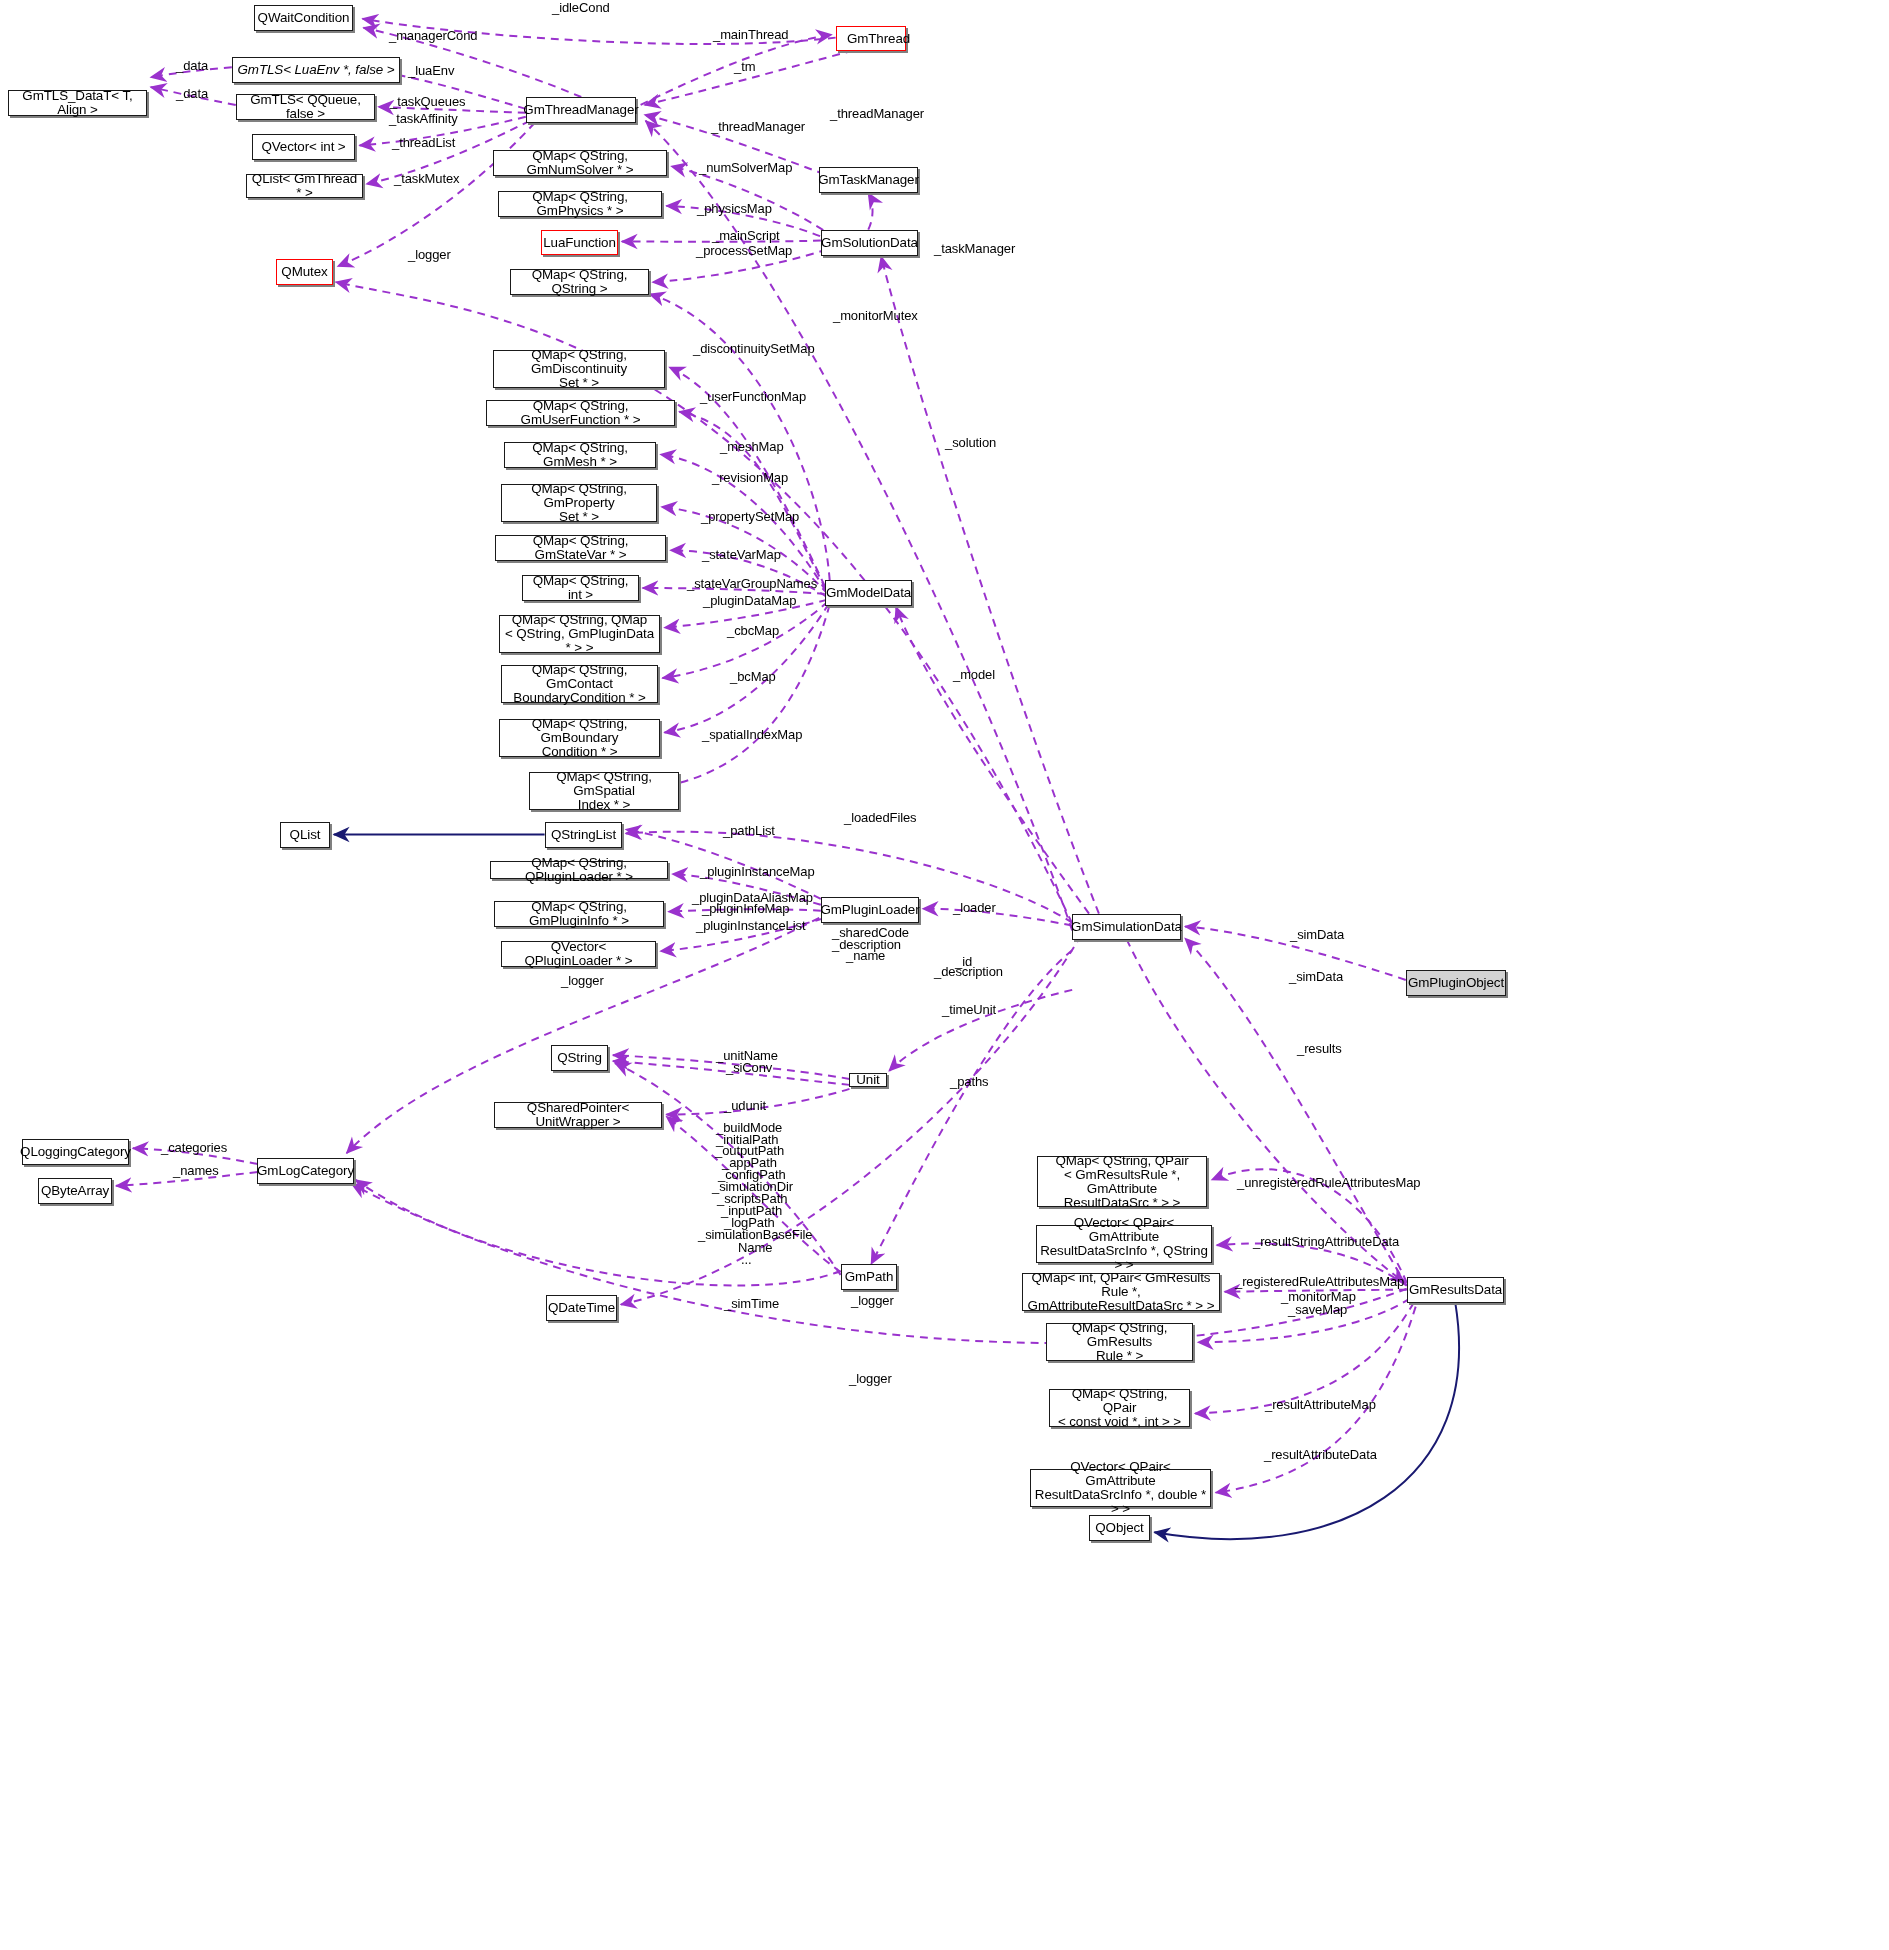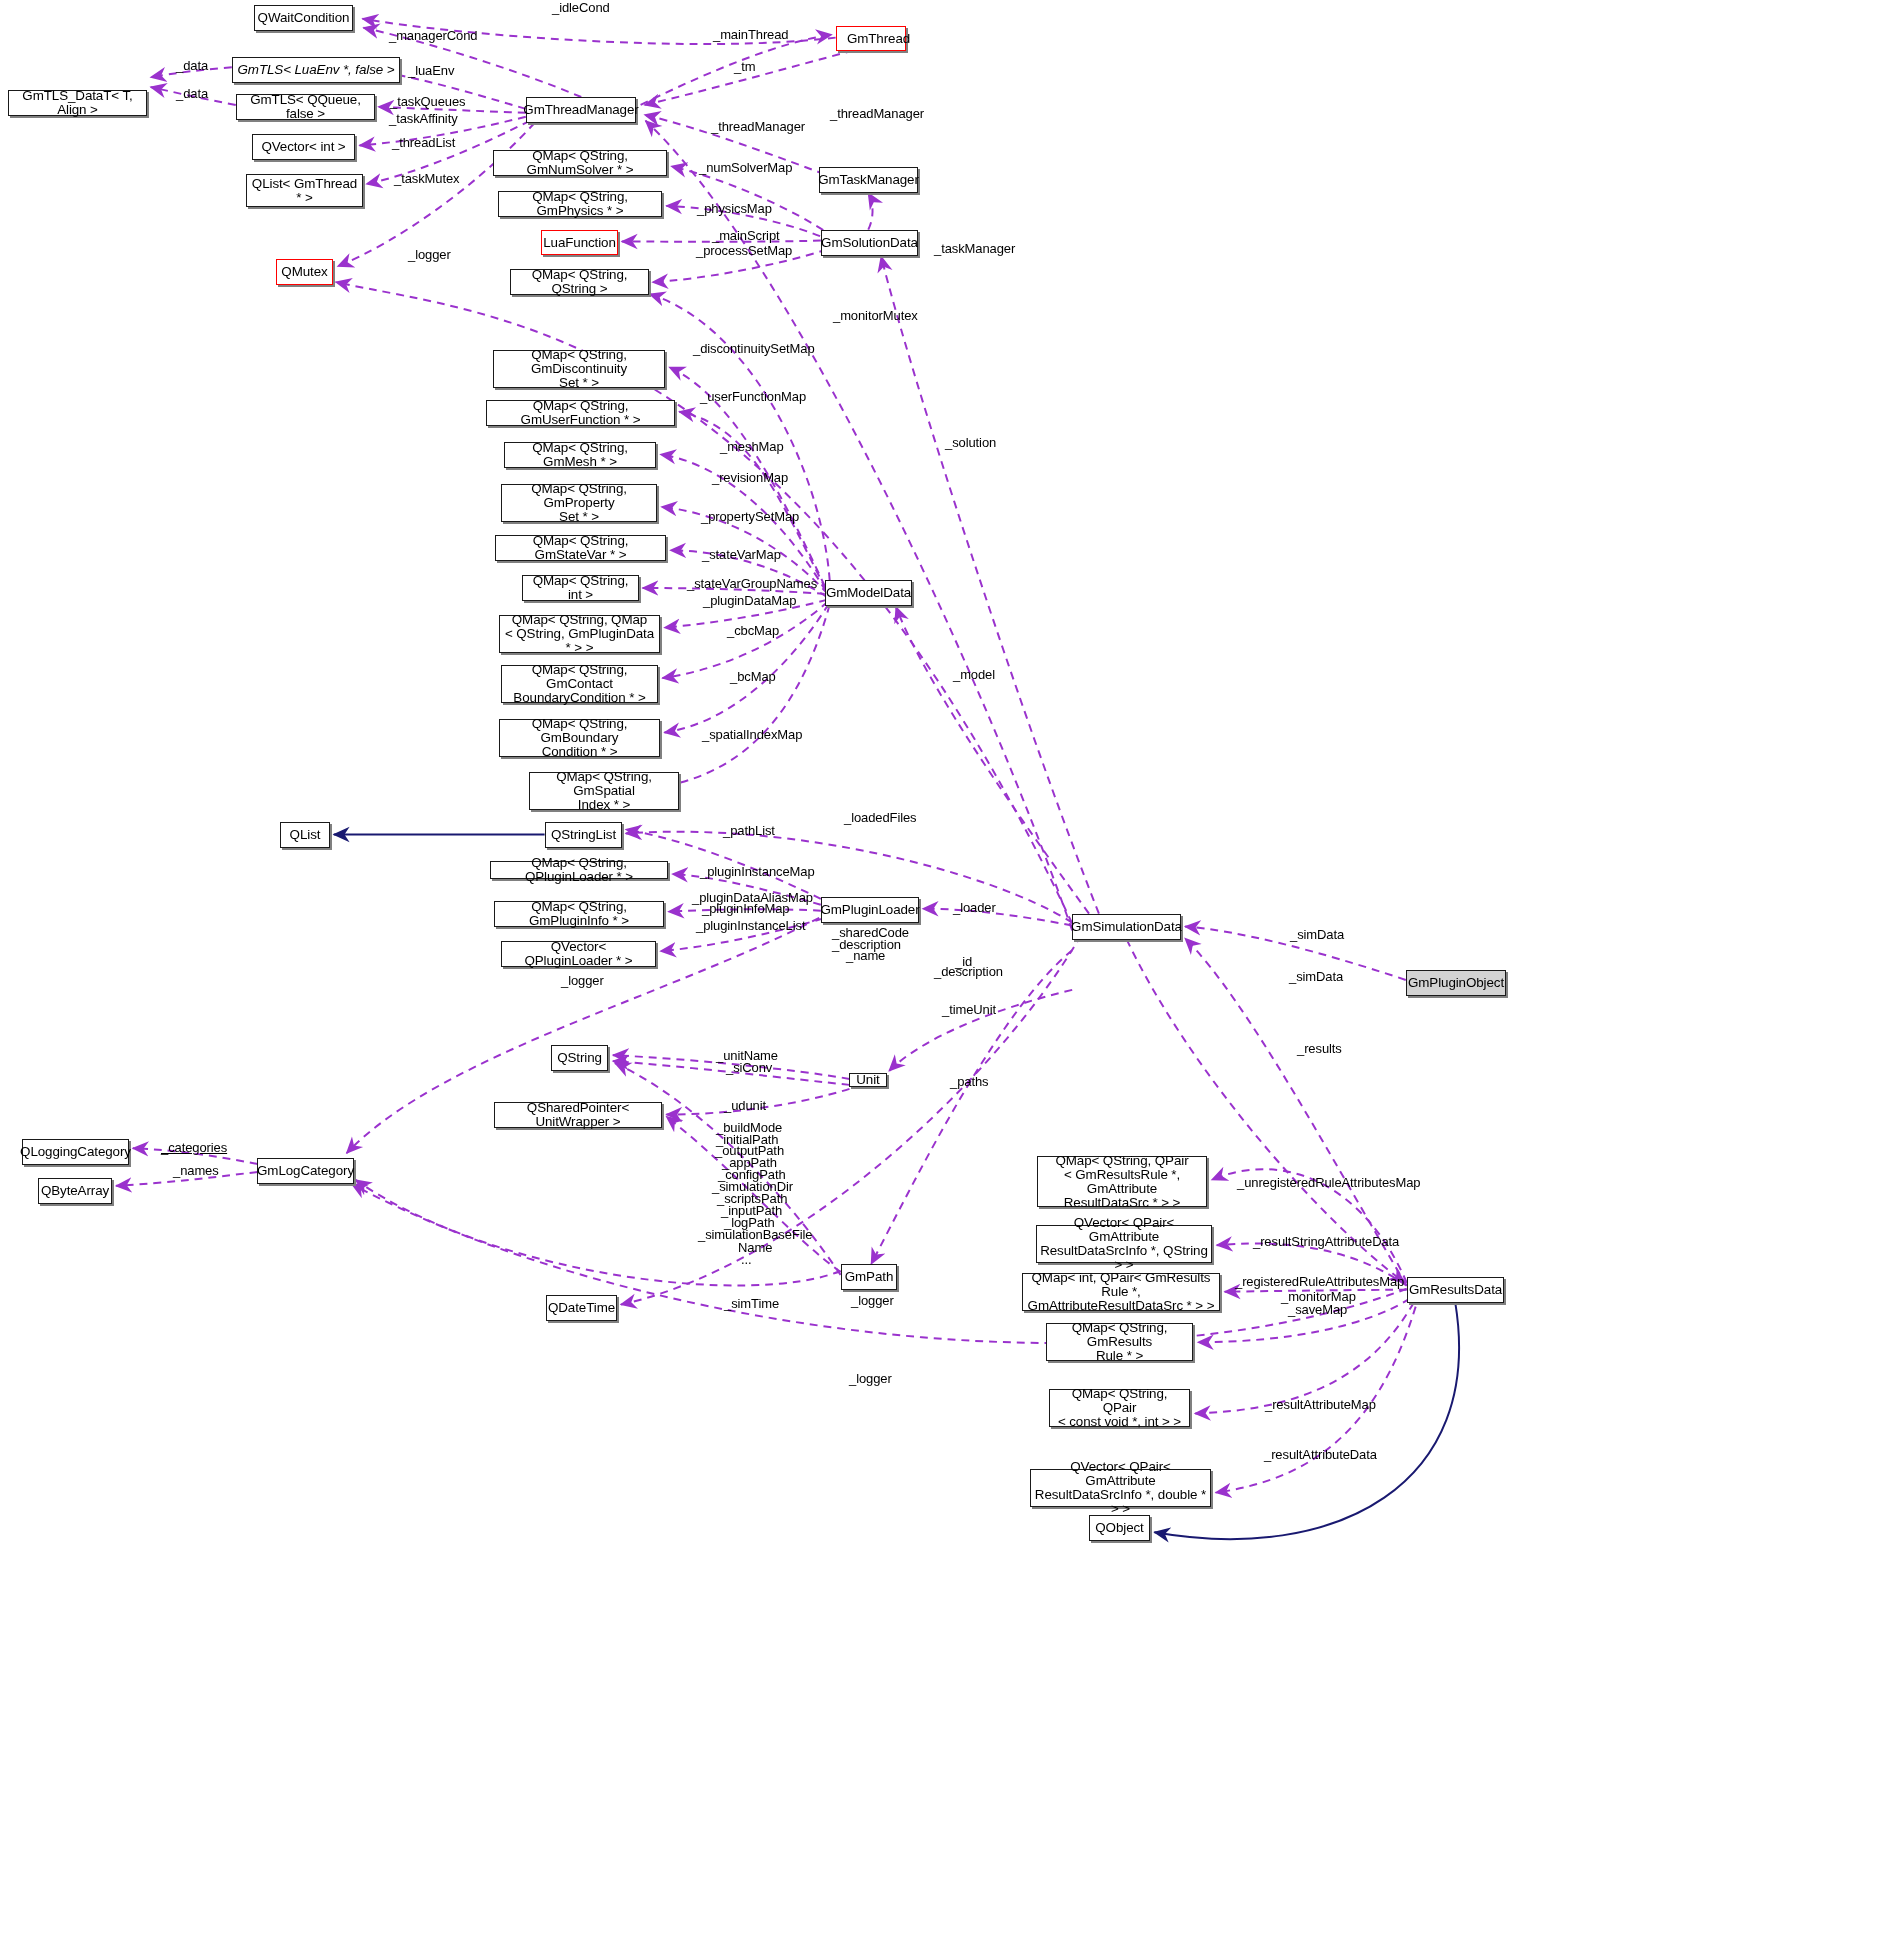--- a/index.html
+++ b/index.html
@@ -145,21 +145,21 @@
       <path d="M1470,1316 C1500,1500 1350,1580 1166,1548"></path>
     </g>
   </svg>
 
   <div id="nodes-layer">
       <div class="node" style="left: 8px; top: 90px; width: 139px; height: 26px;">GmTLS_DataT&lt; T, Align &gt;</div>
       <div class="node" style="left: 232px; top: 57px; width: 168px; height: 26px; font-style: italic;">GmTLS&lt; LuaEnv *, false &gt;</div>
       <div class="node" style="left: 236px; top: 94px; width: 139px; height: 26px;">GmTLS&lt; QQueue, false &gt;</div>
       <div class="node" style="left: 254px; top: 5px; width: 99px; height: 26px;">QWaitCondition</div>
       <div class="node" style="left: 252px; top: 134px; width: 103px; height: 26px;">QVector&lt; int &gt;</div>
-      <div class="node" style="left: 246px; top: 174px; width: 117px; height: 33px;">QList&lt; GmThread * &gt;</div>
+      <div class="node" style="left: 246px; top: 174px; width: 117px; height: 24px;">QList&lt; GmThread * &gt;</div>
       <div class="node red" style="left: 276px; top: 259px; width: 57px; height: 26px;">QMutex</div>
       <div class="node" style="left: 526px; top: 97px; width: 110px; height: 26px;">GmThreadManager</div>
       <div class="node red" style="left: 836px; top: 26px; width: 70px; height: 25px; padding-left: 18px;">GmThread</div>
       <div class="node" style="left: 493px; top: 150px; width: 174px; height: 26px;">QMap&lt; QString, GmNumSolver * &gt;</div>
       <div class="node" style="left: 498px; top: 191px; width: 164px; height: 26px;">QMap&lt; QString, GmPhysics * &gt;</div>
       <div class="node red" style="left: 541px; top: 230px; width: 77px; height: 25px;">LuaFunction</div>
       <div class="node" style="left: 510px; top: 269px; width: 139px; height: 26px;">QMap&lt; QString, QString &gt;</div>
       <div class="node" style="left: 819px; top: 167px; width: 99px; height: 26px;">GmTaskManager</div>
       <div class="node" style="left: 821px; top: 230px; width: 97px; height: 26px;">GmSolutionData</div>
       <div class="node" style="left: 493px; top: 350px; width: 172px; height: 38px;">QMap&lt; QString, GmDiscontinuity
@@ -271,21 +271,21 @@
       <div class="edge-label la-left" style="left: 715px; top: 1144px;">_outputPath</div>
       <div class="edge-label la-left" style="left: 722px; top: 1156px;">_appPath</div>
       <div class="edge-label la-left" style="left: 718px; top: 1168px;">_configPath</div>
       <div class="edge-label la-left" style="left: 712px; top: 1180px;">_simulationDir</div>
       <div class="edge-label la-left" style="left: 717px; top: 1192px;">_scriptsPath</div>
       <div class="edge-label la-left" style="left: 721px; top: 1204px;">_inputPath</div>
       <div class="edge-label la-left" style="left: 724px; top: 1216px;">_logPath</div>
       <div class="edge-label" style="left: 698px; top: 1228px;">_simulationBaseFile
 Name</div>
       <div class="edge-label" style="left: 741px; top: 1253px;">...</div>
-      <div class="edge-label la-left" style="left: 161px; top: 1141px; text-decoration: underline;">_categories</div>
+      <div class="edge-label la-left" style="left: 161px; top: 1141px;">_categories</div>
       <div class="edge-label la-left" style="left: 173px; top: 1164px;">_names</div>
       <div class="edge-label la-left" style="left: 1237px; top: 1176px;">_unregisteredRuleAttributesMap</div>
       <div class="edge-label la-left" style="left: 1253px; top: 1235px;">_resultStringAttributeData</div>
       <div class="edge-label la-left" style="left: 1235px; top: 1275px;">_registeredRuleAttributesMap</div>
       <div class="edge-label la-left" style="left: 1281px; top: 1290px;">_monitorMap</div>
       <div class="edge-label la-left" style="left: 1288px; top: 1303px;">_saveMap</div>
       <div class="edge-label la-left" style="left: 724px; top: 1297px;">_simTime</div>
       <div class="edge-label la-left" style="left: 851px; top: 1294px;">_logger</div>
       <div class="edge-label la-left" style="left: 849px; top: 1372px;">_logger</div>
       <div class="edge-label la-left" style="left: 1265px; top: 1398px;">_resultAttributeMap</div>

